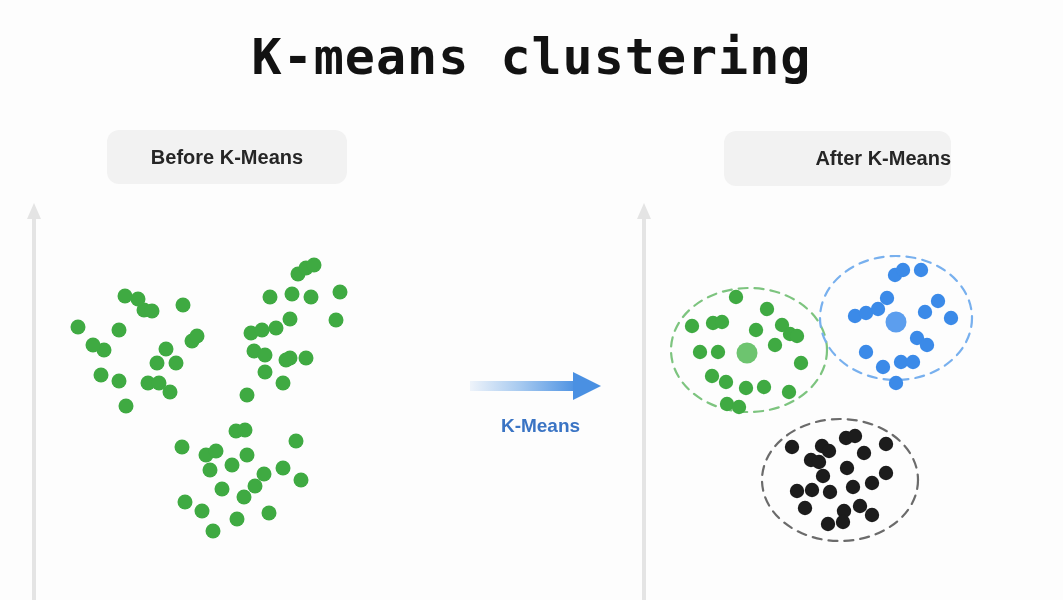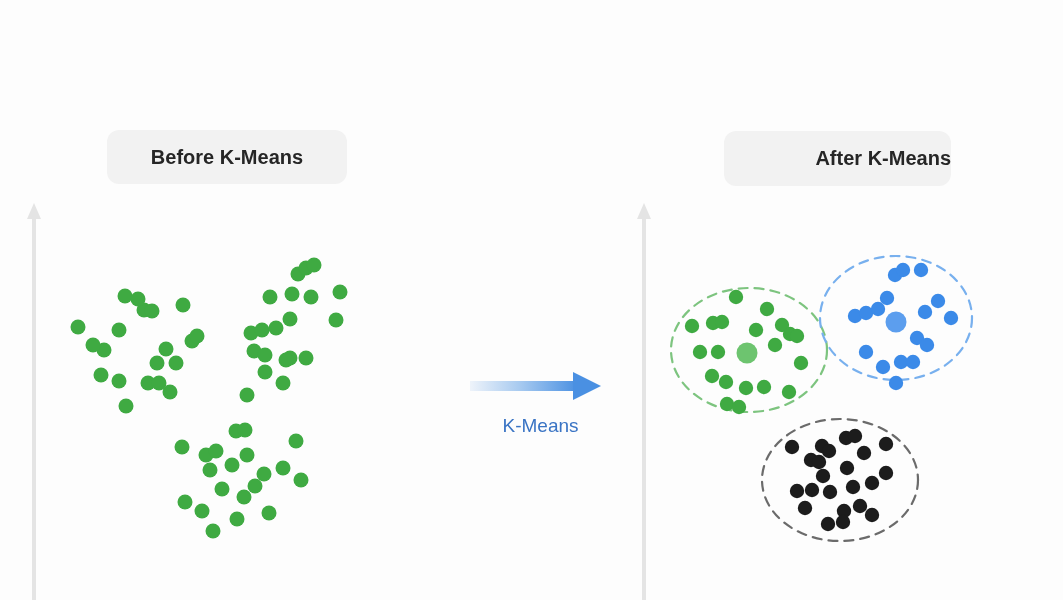--- a/index.html
+++ b/index.html
@@ -34,29 +34,30 @@
   #pill-before{left:107px;top:130px;width:240px;height:54px;justify-content:center;}
   #pill-after{left:724px;top:131px;width:227px;height:55px;justify-content:flex-end;}
 
   
   .scatter{position:absolute;left:0;top:0;width:1063px;height:600px;pointer-events:none;}
 
   
   #arrow-wrap{position:absolute;left:470px;top:368px;width:140px;height:36px;}
   #arrow-label{
     position:absolute;left:468px;top:415px;width:145px;
-    text-align:center;font-size:19px;font-weight:400;color:#3a74c4;
+    text-align:center;font-size:19px;font-weight:700;color:#3a74c4;
     font-family:"Liberation Sans",sans-serif;
   }
 </style>
 </head>
 <body>
 
 <div id="stage">
 
+  <div class="title">K-means clustering</div>
 
   <div class="pill" id="pill-before">
     <span>Before K-Means</span>
   </div>
 
   <div class="pill" id="pill-after">
     <span>After K-Means</span>
   </div>
 
   <svg class="scatter" id="decor-layer">

